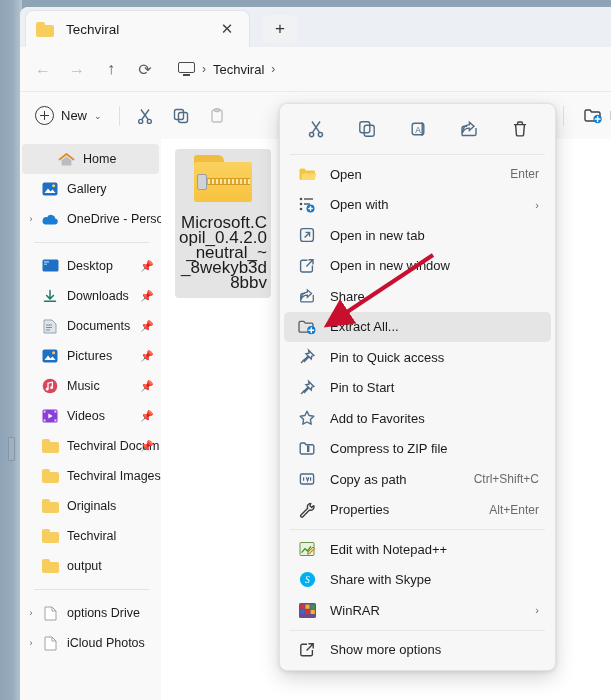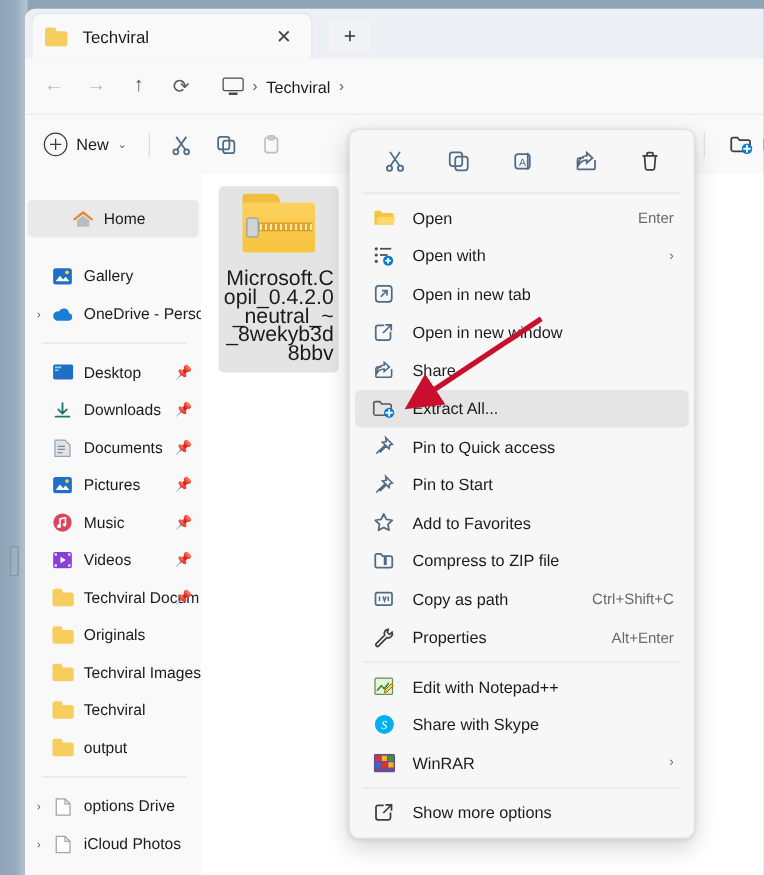--- a/index.html
+++ b/index.html
@@ -142,21 +142,21 @@
   .sidebar {
     width: 141px; flex: 0 0 141px; background: #f9f9f9;
     padding-top: 5px; overflow: hidden;
   }
   .nav-row {
     display: flex; align-items: center; height: 30px;
     padding-left: 2px; font-size: 12.5px; color: #1b1b1b;
     position: relative;
   }
   .nav-row.selected { background: #e9e9e9; border-radius: 4px;
-     margin: 16px 2px; padding-left: 16px; }
+     margin: 0 2px; padding-left: 16px; }
   .nav-chev {
     width: 18px; flex: 0 0 18px; text-align: center;
     font-size: 9px; color: #5b5b5b;
   }
   .nav-chev.empty { visibility: hidden; }
   .nav-ico {
     width: 20px; flex: 0 0 20px; display: flex; align-items: center;
     justify-content: center; margin-right: 7px;
   }
   .nav-label { white-space: nowrap; overflow: hidden; }
@@ -447,31 +447,31 @@
           <span class="pin">📌</span>
         </div>
         <div class="nav-row">
           <span class="nav-chev empty">›</span>
           <span class="nav-ico">
               <span class="fldr">
                 <span class="t"></span>
                 <span class="b"></span>
               </span>
             </span>
-          <span class="nav-label">Originals</span>
+          <span class="nav-label">Techviral Images</span>
         </div>
         <div class="nav-row">
           <span class="nav-chev empty">›</span>
           <span class="nav-ico">
               <span class="fldr">
                 <span class="t"></span>
                 <span class="b"></span>
               </span>
             </span>
-          <span class="nav-label">Techviral Images</span>
+          <span class="nav-label">Originals</span>
         </div>
         <div class="nav-row">
           <span class="nav-chev empty">›</span>
           <span class="nav-ico">
               <span class="fldr">
                 <span class="t"></span>
                 <span class="b"></span>
               </span>
             </span>
           <span class="nav-label">Techviral</span>

